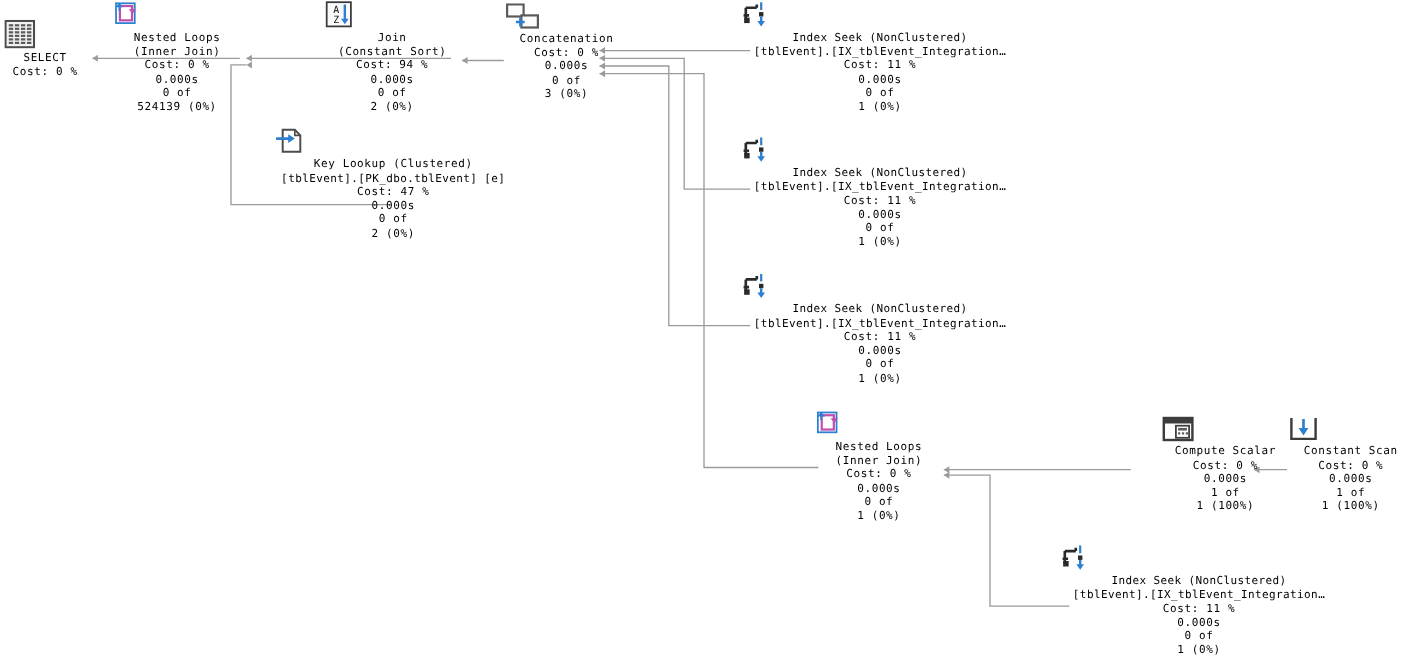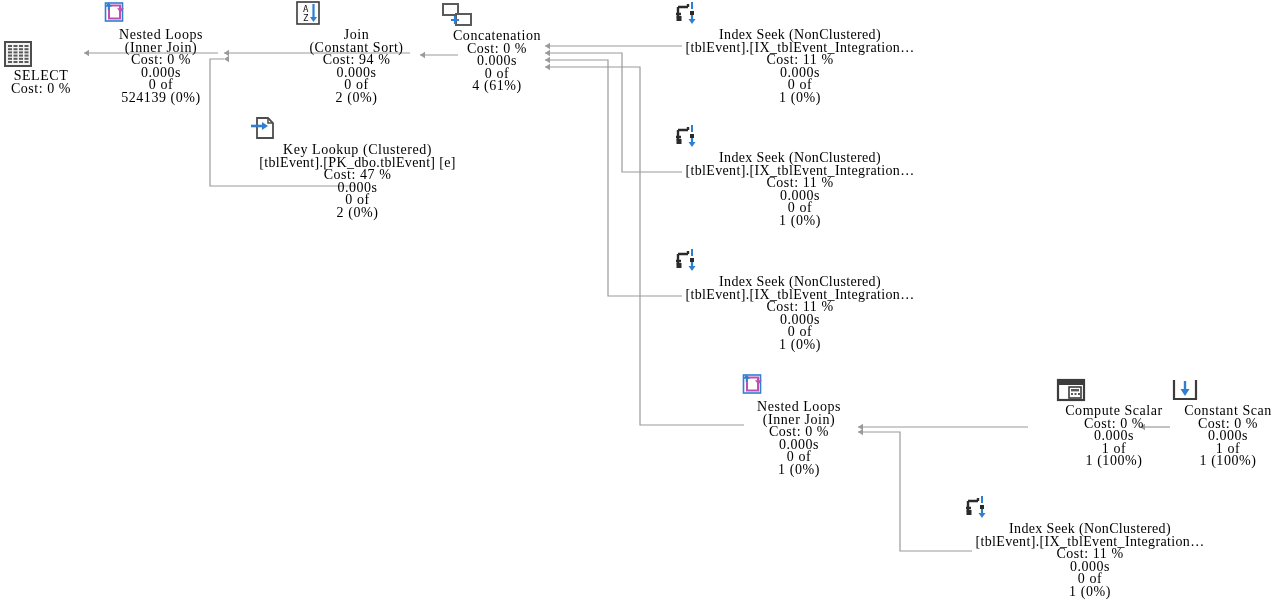--- a/index.html
+++ b/index.html
@@ -6,21 +6,21 @@
   body{
     width:1280px;height:603px;position:relative;overflow:hidden;
     font-family:"DejaVu Sans Mono","Liberation Mono",monospace;
     color:#000000;
   }
   #plan{position:absolute;left:0;top:0;width:1280px;height:603px;}
   .wires{position:absolute;left:0;top:0;width:1280px;height:603px;pointer-events:none;}
 
   .node{position:absolute;text-align:center;white-space:nowrap;}
   .node .icon{display:block;margin:0 auto 3px auto;}
-  .node .lines{display:block;font-size:14px;line-height:12.6px;letter-spacing:0.55px;font-family:Liberation Serif, serif;}
+  .node .lines{display:block;font-size:10px;line-height:12.6px;letter-spacing:0.55px;}
   .node .lines .ln{display:block;}
   .node .lines .ln.wide{letter-spacing:0.35px;}
 
   
   .ic{position:relative;display:block;}
 </style>
 </head>
 <body>
 
 <div id="plan">
@@ -44,21 +44,21 @@
       <path d="M 550 63.8 L 545 67 L 550 70.2 Z" fill="#9a9a9a"></path>
       <path d="M 1028 427 L 858 427" fill="none" stroke="#9a9a9a" stroke-width="1.2"></path>
       <path d="M 863 423.8 L 858 427 L 863 430.2 Z" fill="#9a9a9a"></path>
       <path d="M 1170 427 L 1140 427" fill="none" stroke="#9a9a9a" stroke-width="1.2"></path>
       <path d="M 1145 423.8 L 1140 427 L 1145 430.2 Z" fill="#9a9a9a"></path>
       <path d="M 972 551 L 900 551 L 900 432 L 858 432" fill="none" stroke="#9a9a9a" stroke-width="1.2"></path>
       <path d="M 863 428.8 L 858 432 L 863 435.2 Z" fill="#9a9a9a"></path>
     </svg>
 
   <div id="nodes">
-      <div class="node" style="left: 4px; top: 41px; width: 74px;">
+      <div class="node" style="left: 4px; top: 18px; width: 74px;">
         <span class="icon">
           <svg class="ic" width="28" height="26" viewBox="0 0 28 26">
             <rect x="1" y="1" width="26" height="24" fill="#f2f2f2" stroke="#4d4d4d" stroke-width="2"></rect>
             <rect x="4" y="4" width="4" height="2" fill="#5a5a5a"></rect>
             <rect x="9.5" y="4" width="4" height="2" fill="#5a5a5a"></rect>
             <rect x="15" y="4" width="4" height="2" fill="#5a5a5a"></rect>
             <rect x="20.5" y="4" width="4" height="2" fill="#5a5a5a"></rect>
             <rect x="4" y="7.2" width="4" height="2" fill="#5a5a5a"></rect>
             <rect x="9.5" y="7.2" width="4" height="2" fill="#5a5a5a"></rect>
             <rect x="15" y="7.2" width="4" height="2" fill="#5a5a5a"></rect>
@@ -116,34 +116,34 @@
         </span>
         <span class="lines">
           <span class="ln">Join</span>
           <span class="ln">(Constant Sort)</span>
           <span class="ln">Cost: 94 %</span>
           <span class="ln">0.000s</span>
           <span class="ln">0 of</span>
           <span class="ln">2 (0%)</span>
         </span>
       </div>
-      <div class="node" style="left: 442px; top: 3px; width: 110px;">
+      <div class="node" style="left: 460px; top: 3px; width: 110px;">
         <span class="icon">
           <svg class="ic" width="30" height="24" viewBox="0 0 30 24">
             <rect x="1" y="1" width="15" height="11" fill="#fdfdfd" stroke="#5a5a5a" stroke-width="2"></rect>
             <rect x="14" y="11" width="15" height="11" fill="#fdfdfd" stroke="#5a5a5a" stroke-width="2"></rect>
             <path d="M13 13 L13 21 M9 17 L17 17" stroke="#2e7fd0" stroke-width="2.2"></path>
           </svg>
         </span>
         <span class="lines">
           <span class="ln">Concatenation</span>
           <span class="ln">Cost: 0 %</span>
           <span class="ln">0.000s</span>
           <span class="ln">0 of</span>
-          <span class="ln">4 (61%)</span>
+          <span class="ln">3 (0%)</span>
         </span>
       </div>
       <div class="node" style="left: 675px; top: 0px; width: 250px;">
         <span class="icon">
           <svg class="ic" width="26" height="26" viewBox="0 0 26 26">
             <path d="M3 14 L3 7 M3 7 L13 7 M13 7 L13 4 M3 14 L3 18 M1 14 L6 14" stroke="#2a2a2a" stroke-width="2.4" fill="none"></path>
             <rect x="1.5" y="16" width="5" height="5" fill="#2a2a2a"></rect>
             <path d="M17 2 L17 9" stroke="#2e7fd0" stroke-width="2"></path>
             <rect x="15" y="11" width="4" height="4" fill="#2a2a2a"></rect>
             <path d="M17 15 L17 21" stroke="#2e7fd0" stroke-width="2.2"></path>

